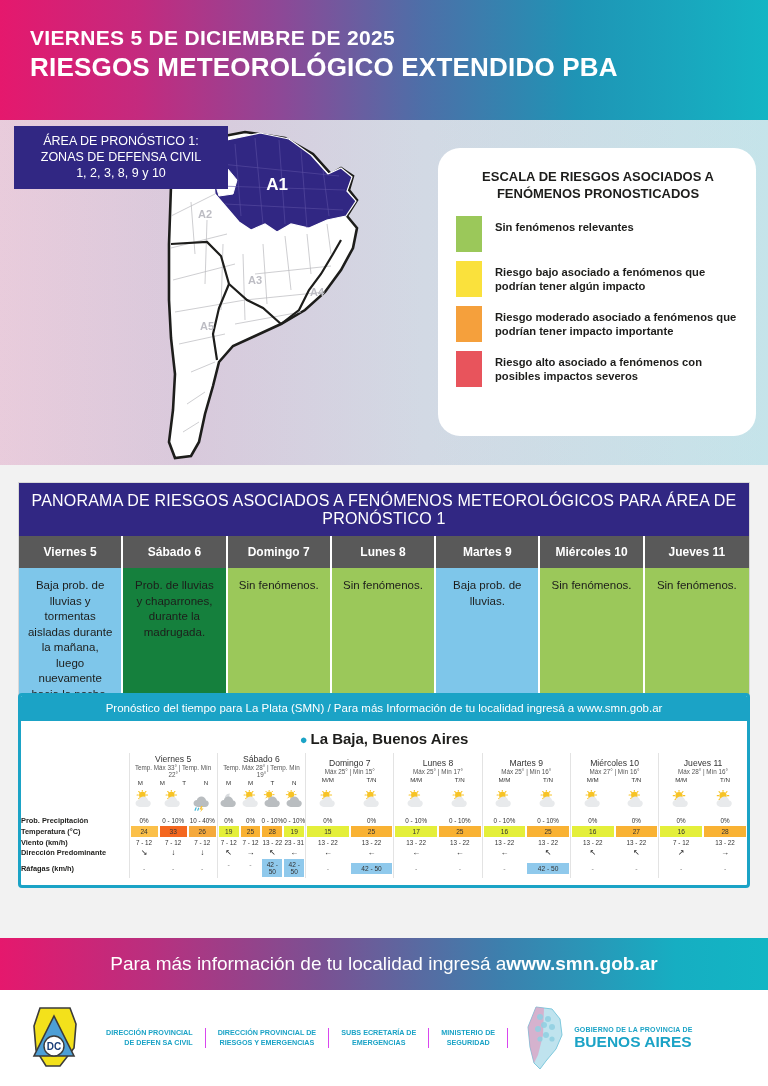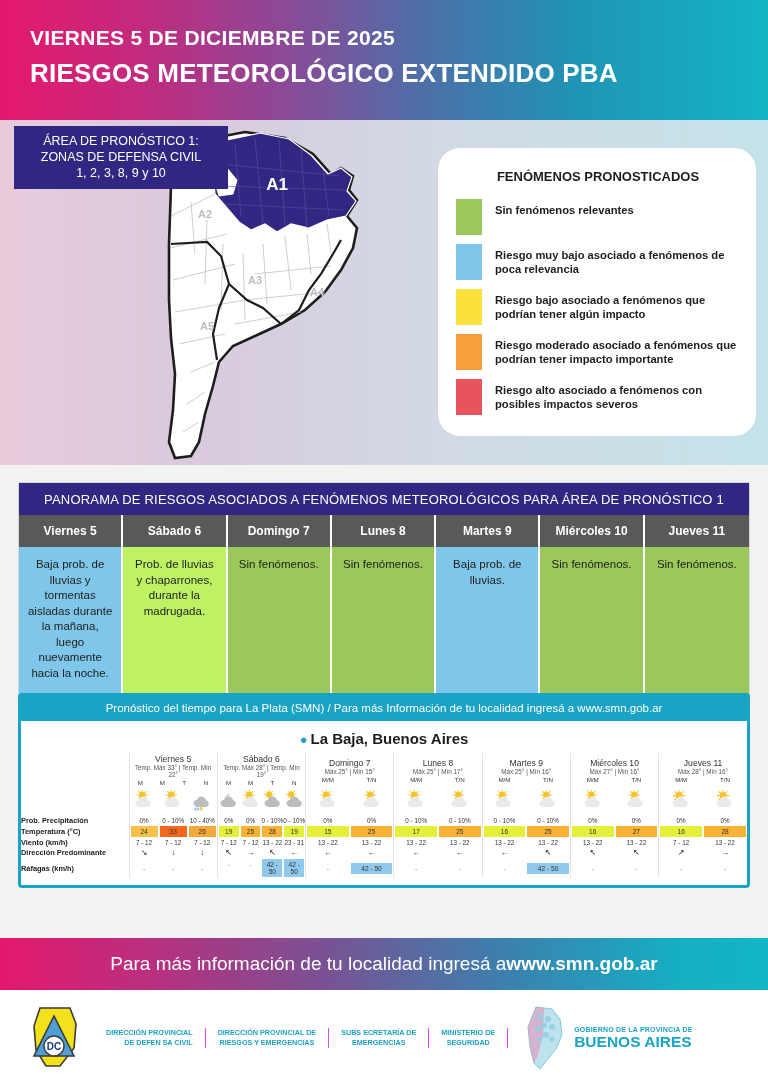--- a/index.html
+++ b/index.html
@@ -13,21 +13,21 @@
 
   
   .header {
     height: 120px;
     background: linear-gradient(90deg,#e5186d 0%,#c42a7e 18%,#8f4796 36%,#4d6fa8 55%,#1f94b5 75%,#14b5c4 100%);
     padding: 26px 0 0 30px;
     color: #fff;
   }
   .header .line1 {
     font-size: 21px; font-weight: bold; letter-spacing: .3px;
-    margin-bottom: 8px;
+    margin-bottom: 2px;
   }
   .header .line2 {
     font-size: 26px; font-weight: bold; letter-spacing: .2px;
   }
 
   
   .band {
     position: relative;
     height: 345px;
     background: linear-gradient(90deg,#e9e0e8 0%,#ddd9e6 25%,#dde5ec 55%,#d9e9ee 100%);
@@ -77,21 +77,21 @@
   
   .risk {
     position: absolute; left: 18px; top: 482px;
     width: 732px;
     border: 1px solid #d8d8d8;
     background: #fff;
   }
   .risk-title {
     background: #312783; color: #fff;
     text-align: center;
-    font-size: 13px; letter-spacing: .2px;
+    font-size: 16px; letter-spacing: .2px;
     padding: 9px 0 8px;
   }
   .risk-grid { display: grid; grid-template-columns: repeat(7, 1fr); }
   .risk-head {
     background: #595959; color: #fff;
     text-align: center;
     font-size: 12px; font-weight: bold;
     padding: 9px 2px;
     border-right: 2px solid #fff;
   }
@@ -236,30 +236,27 @@
         <text x="110" y="94" font-family="Liberation Sans, sans-serif" font-size="11" font-weight="bold" fill="#bdbdc4" text-anchor="middle">A2</text>
         <text x="160" y="160" font-family="Liberation Sans, sans-serif" font-size="11" font-weight="bold" fill="#bdbdc4" text-anchor="middle">A3</text>
         <text x="222" y="172" font-family="Liberation Sans, sans-serif" font-size="11" font-weight="bold" fill="#bdbdc4" text-anchor="middle">A4</text>
         <text x="112" y="206" font-family="Liberation Sans, sans-serif" font-size="11" font-weight="bold" fill="#bdbdc4" text-anchor="middle">A5</text>
       </g>
     </svg>
   </div>
 
   <div class="legend-card">
     <div class="legend-title">
+      <div>ESCALA DE RIESGOS ASOCIADOS A</div>
       <div>FENÓMENOS PRONOSTICADOS</div>
     </div>
     <div id="legend-rows">
         <div class="legend-row">
           <div class="legend-sw" style="background: rgb(155, 200, 90);"></div>
           <div class="legend-txt">Sin fenómenos relevantes</div>
-        </div>
-        <div class="legend-row">
-          <div class="legend-sw" style="background: rgb(126, 198, 234);"></div>
-          <div class="legend-txt">Riesgo muy bajo asociado a fenómenos de poca relevancia</div>
         </div>
         <div class="legend-row">
           <div class="legend-sw" style="background: rgb(250, 225, 60);"></div>
           <div class="legend-txt">Riesgo bajo asociado a fenómenos que podrían tener algún impacto</div>
         </div>
         <div class="legend-row">
           <div class="legend-sw" style="background: rgb(245, 160, 60);"></div>
           <div class="legend-txt">Riesgo moderado asociado a fenómenos que podrían tener impacto importante</div>
         </div>
         <div class="legend-row">
@@ -276,21 +273,21 @@
       <div class="risk-head">Viernes 5</div>
       <div class="risk-head">Sábado 6</div>
       <div class="risk-head">Domingo 7</div>
       <div class="risk-head">Lunes 8</div>
       <div class="risk-head">Martes 9</div>
       <div class="risk-head">Miércoles 10</div>
       <div class="risk-head">Jueves 11</div>
     </div>
   <div class="risk-grid" id="risk-body-row">
       <div class="risk-cell" style="background: rgb(126, 198, 234);">Baja prob. de lluvias y tormentas aisladas durante la mañana, luego nuevamente hacia la noche.</div>
-      <div class="risk-cell" style="background: #bef264;">Prob. de lluvias y chaparrones, durante la madrugada.</div>
+      <div class="risk-cell" style="background: #15803d;">Prob. de lluvias y chaparrones, durante la madrugada.</div>
       <div class="risk-cell" style="background: rgb(155, 200, 90);">Sin fenómenos.</div>
       <div class="risk-cell" style="background: rgb(155, 200, 90);">Sin fenómenos.</div>
       <div class="risk-cell" style="background: rgb(126, 198, 234);">Baja prob. de lluvias.</div>
       <div class="risk-cell" style="background: rgb(155, 200, 90);">Sin fenómenos.</div>
       <div class="risk-cell" style="background: rgb(155, 200, 90);">Sin fenómenos.</div>
     </div>
 </div>
 
 <div class="smn">
   <div class="smn-bar">Pronóstico del tiempo para La Plata (SMN) / Para más Información de tu localidad ingresá a www.smn.gob.ar</div>

